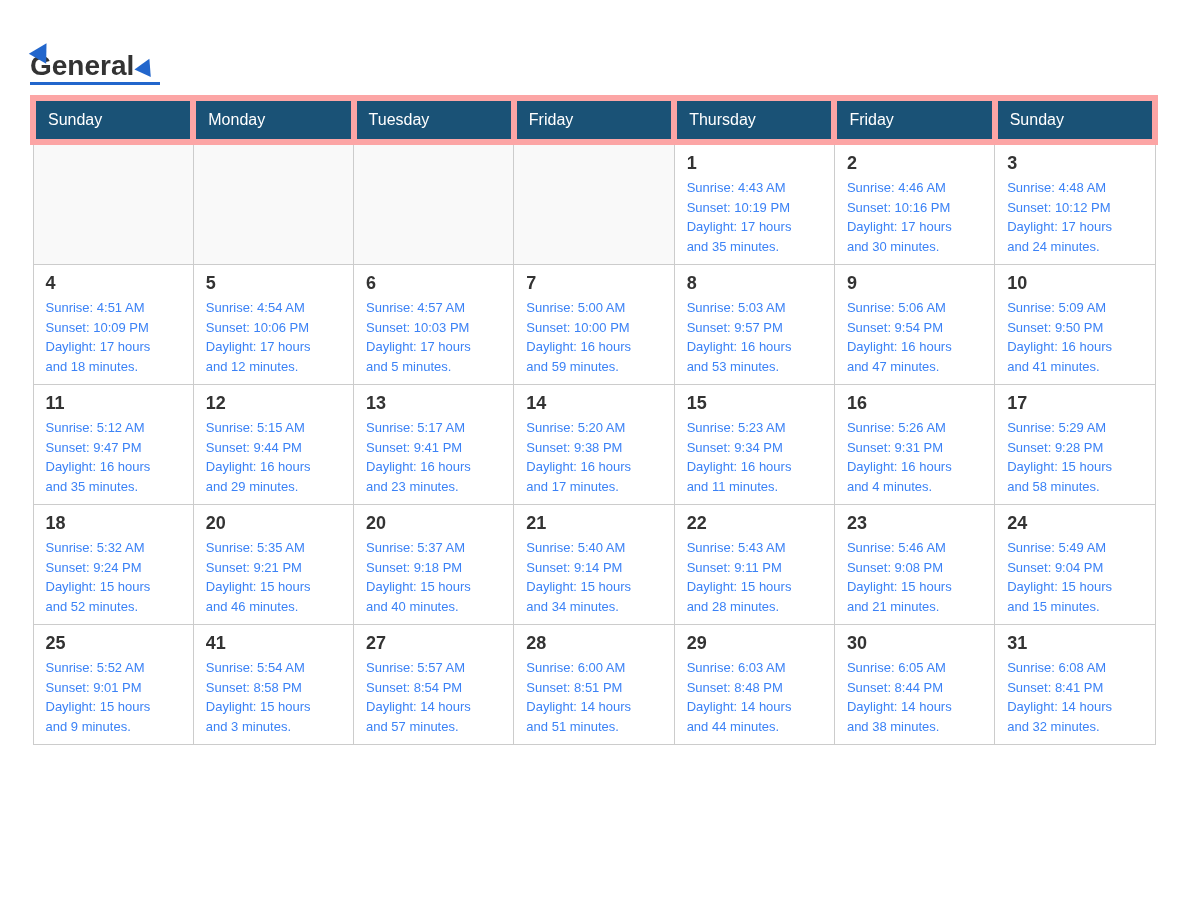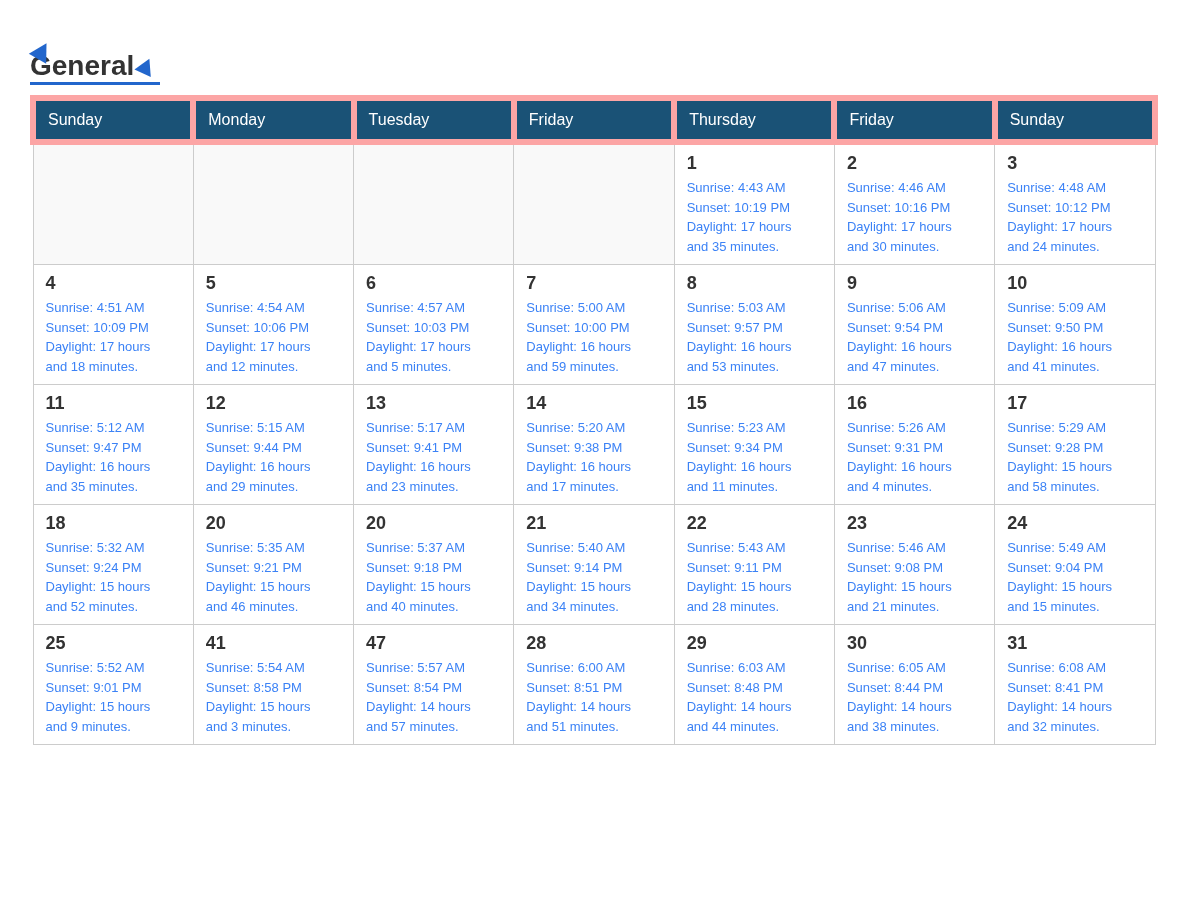--- a/index.html
+++ b/index.html
@@ -254,21 +254,21 @@
         <tr>
           <td>
             <span class="day-number">25</span>
             <div class="day-info">Sunrise: 5:52 AM<br>Sunset: 9:01 PM<br>Daylight: 15 hours<br>and 9 minutes.</div>
           </td>
           <td>
             <span class="day-number">41</span>
             <div class="day-info">Sunrise: 5:54 AM<br>Sunset: 8:58 PM<br>Daylight: 15 hours<br>and 3 minutes.</div>
           </td>
           <td>
-            <span class="day-number">47</span>
+            <span class="day-number">27</span>
             <div class="day-info">Sunrise: 5:57 AM<br>Sunset: 8:54 PM<br>Daylight: 14 hours<br>and 57 minutes.</div>
           </td>
           <td>
             <span class="day-number">28</span>
             <div class="day-info">Sunrise: 6:00 AM<br>Sunset: 8:51 PM<br>Daylight: 14 hours<br>and 51 minutes.</div>
           </td>
           <td>
             <span class="day-number">29</span>
             <div class="day-info">Sunrise: 6:03 AM<br>Sunset: 8:48 PM<br>Daylight: 14 hours<br>and 44 minutes.</div>
           </td>

